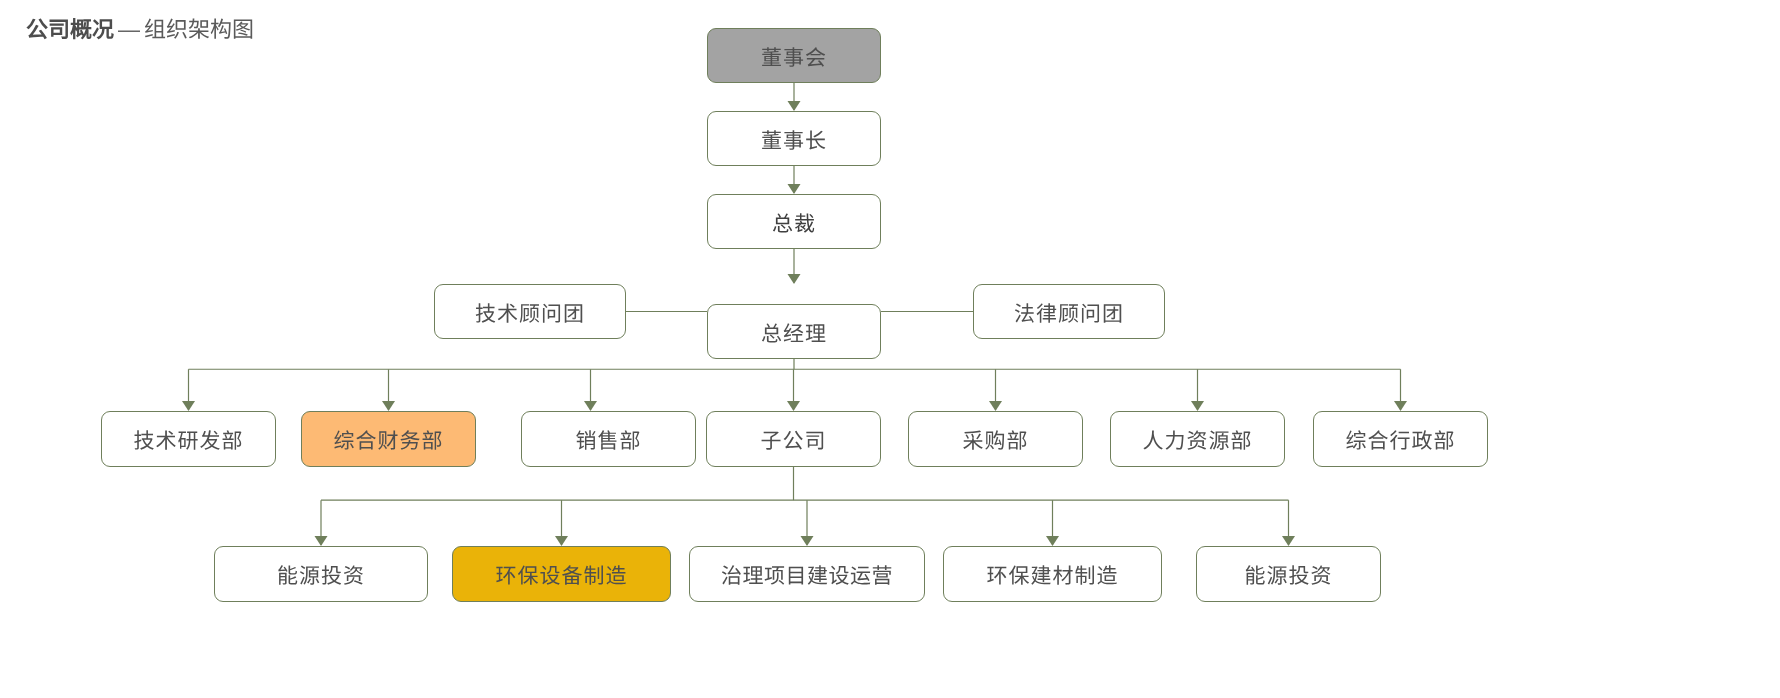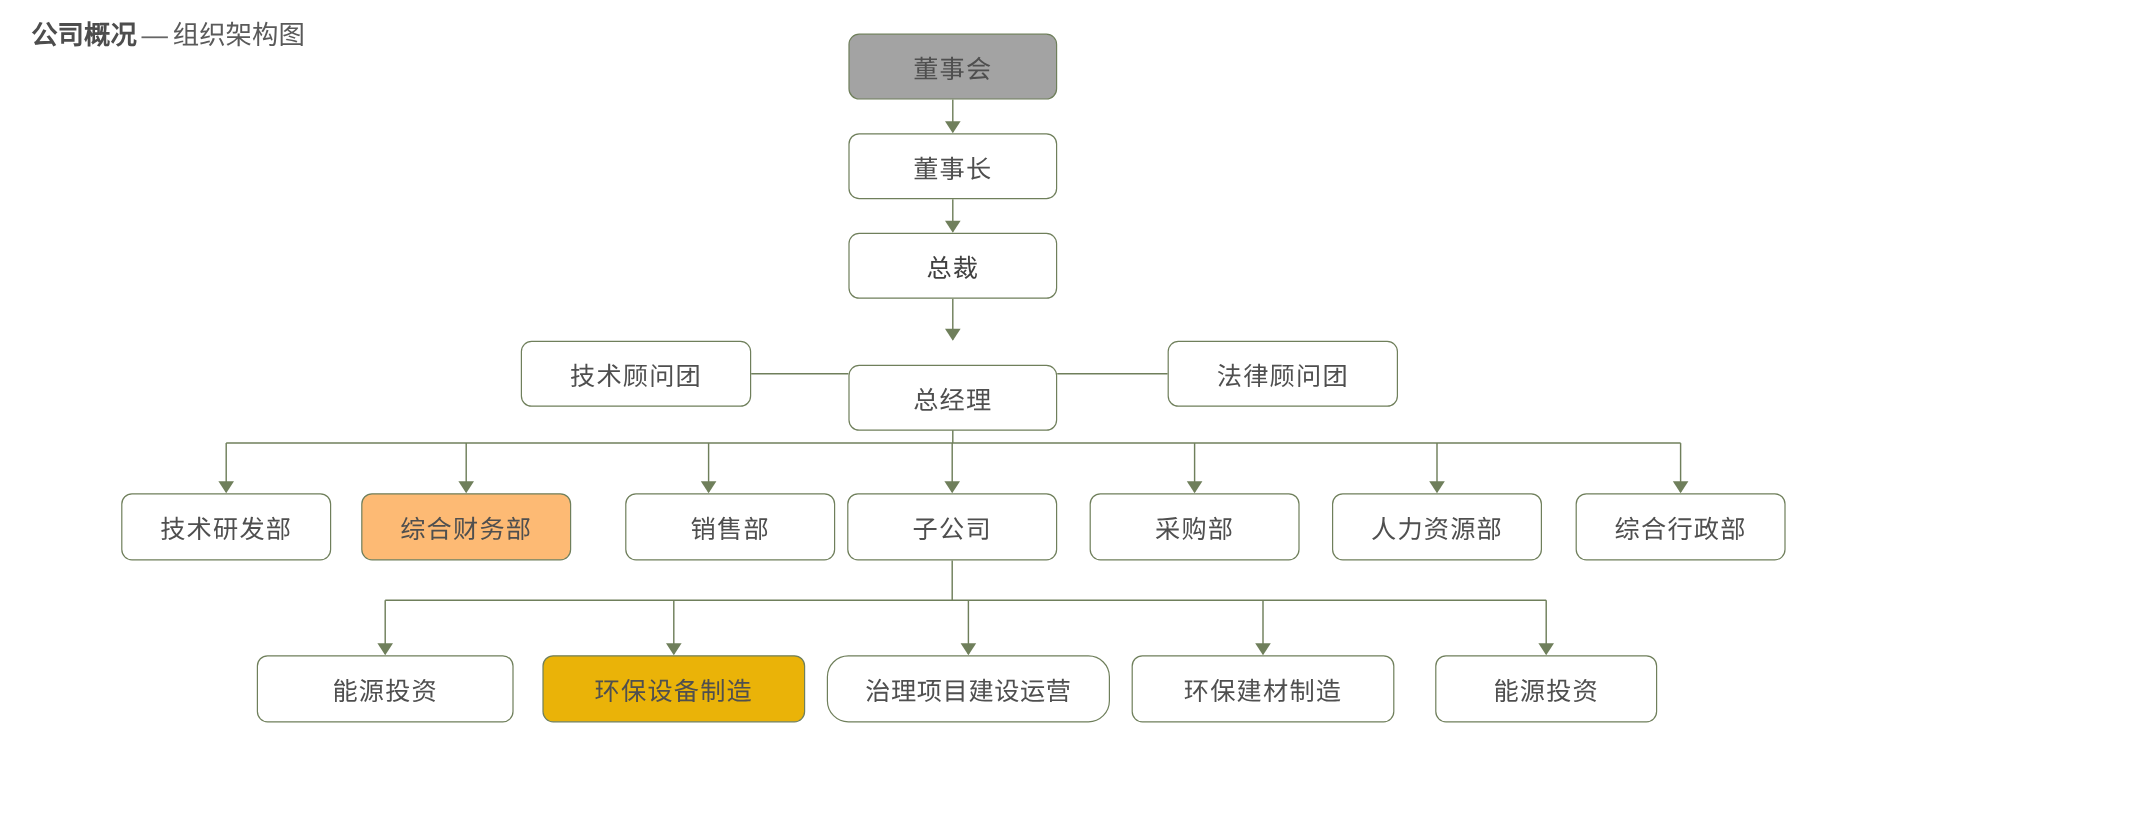--- a/index.html
+++ b/index.html
@@ -61,21 +61,21 @@
     border-radius: 9px;
     display: flex;
     align-items: center;
     justify-content: center;
     font-size: 21px;
     letter-spacing: 1px;
     color: #4f4f4f;
     white-space: nowrap;
     z-index: 2;
   }
-  .node.wide-label { letter-spacing: 0.5px; border-radius: 18px; }
+  .node.wide-label { letter-spacing: 0.5px; }
 </style>
 </head>
 <body>
 
 <div id="chart-title">
   <span class="t-strong">公司概况</span><span class="t-sep">—</span><span class="t-rest">组织架构图</span>
 </div>
 
 <svg id="connectors" viewBox="0 0 1780 698" xmlns="http://www.w3.org/2000/svg">
     <path d="M794 83 L794 110" stroke="#6f7f5b" stroke-width="1.2" fill="none" shape-rendering="geometricPrecision"></path>

